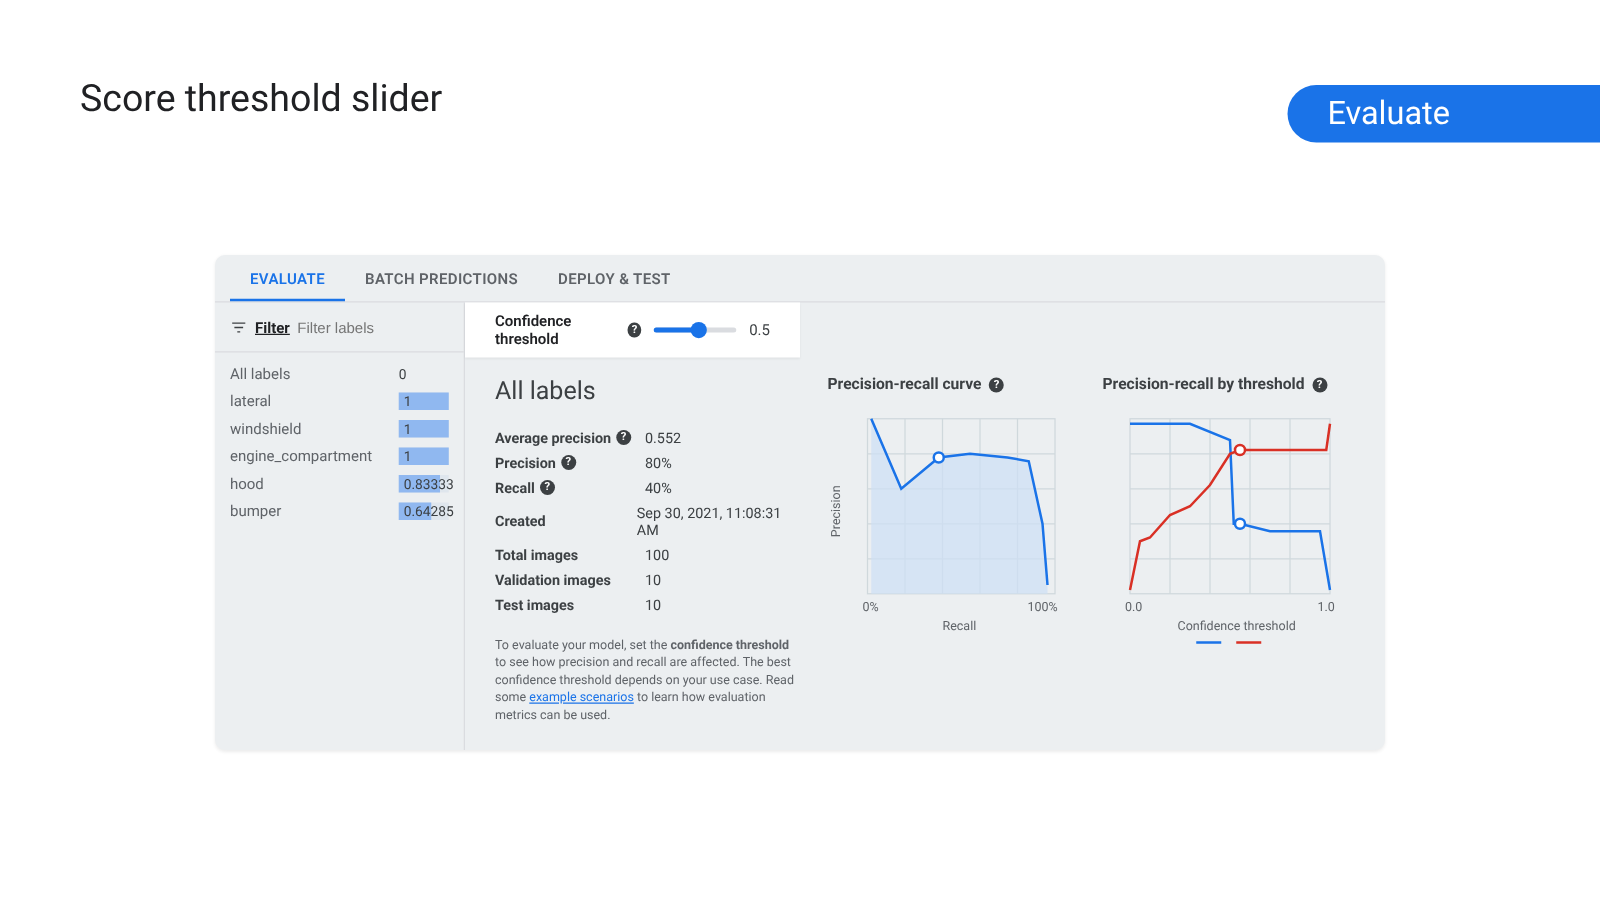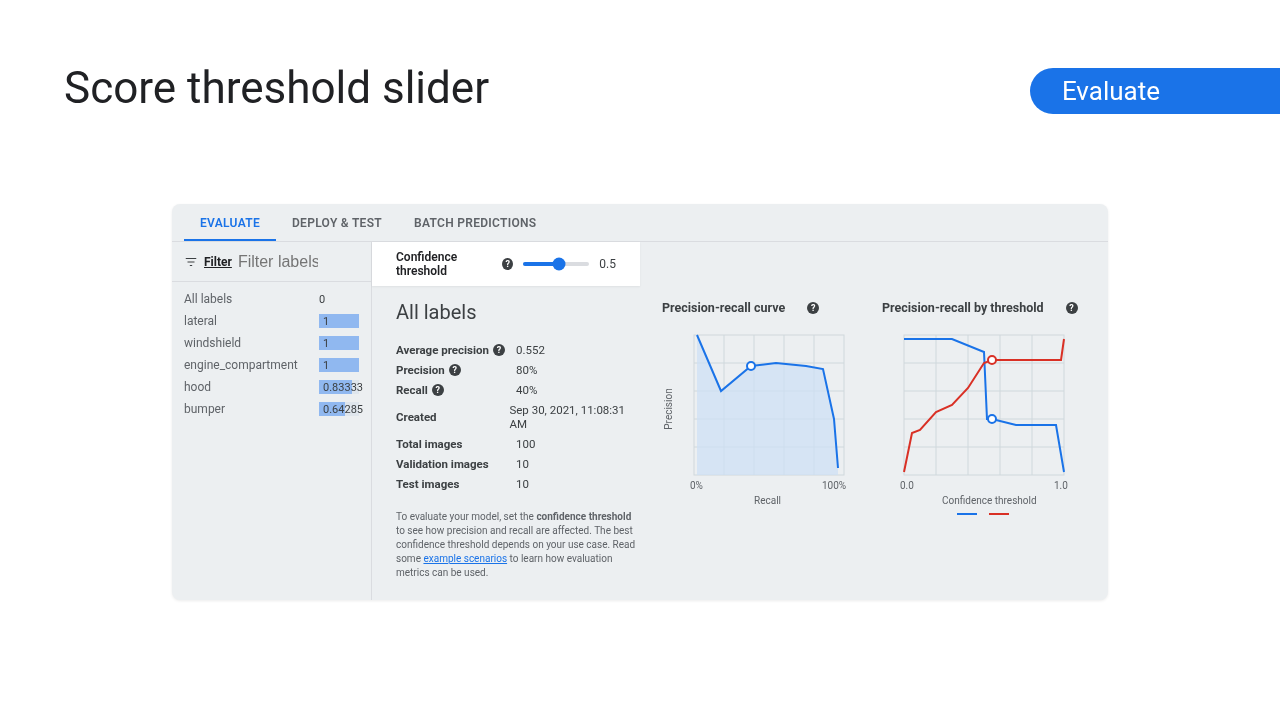--- a/index.html
+++ b/index.html
@@ -8,21 +8,21 @@
     background: #fff;
     width: 1280px;
     height: 720px;
     position: relative;
     overflow: hidden;
   }
   .slide-title {
     position: absolute;
     top: 62px;
     left: 64px;
-    font-size: 44px;
+    font-size: 30px;
     font-weight: 400;
     color: #202124;
   }
   .badge {
     position: absolute;
     top: 68px;
     right: 0;
     background: #1a73e8;
     color: #fff;
     font-size: 26px;
@@ -76,21 +76,21 @@
     padding: 8px 12px;
     border-bottom: 1px solid #dadce0;
     font-size: 12px;
     min-height: 40px;
   }
   .filter-icon svg { display: block; }
   .filter-label { font-weight: 700; color: #202124; text-decoration: underline; }
   .filter-input {
     border: none;
     background: transparent;
-    font-size: 16px;
+    font-size: 12px;
     color: #1d4ed8;
     outline: none;
     width: 80px;
   }
   .label-list { padding: 6px 0; }
   .label-row {
     display: flex;
     justify-content: space-between;
     align-items: center;
     padding: 4px 12px;
@@ -188,39 +188,39 @@
     margin-top: 16px;
     font-size: 10px;
     color: #5f6368;
     line-height: 1.4;
   }
   .help-text a { color: #1a73e8; text-decoration: underline; }
   .chart-col { flex: 1; display: flex; gap: 18px; }
   .chart-box { flex: 1; }
   .chart-title {
     font-size: 12.5px; font-weight: 700; color: #3c4043;
-    display: flex; align-items: center; gap: 22px;
+    display: flex; align-items: center; gap: 6px;
     margin-bottom: 14px;
   }
   .chart-svg { display: block; }
   .axis-text { font-size: 10px; fill: #5f6368; }
   .legend { display: flex; gap: 12px; justify-content: center; margin-top: 4px;}
   .legend-item { width: 20px; height: 2px; }
 </style>
 </head>
 <body>
 
 <div class="slide-title">Score threshold slider</div>
 <div class="badge">Evaluate</div>
 
 <div class="panel">
   <div class="tabs">
     <div class="tab active">EVALUATE</div>
+    <div class="tab">BATCH PREDICTIONS</div>
     <div class="tab">DEPLOY &amp; TEST</div>
-    <div class="tab">BATCH PREDICTIONS</div>
   </div>
   <div class="body">
     <div class="sidebar">
       <div class="filter-row">
         <span class="filter-icon">
           <svg width="14" height="14" viewBox="0 0 24 24">
               <path fill="#3c4043" d="M3 5h18v2H3zm3 6h12v2H6zm4 6h4v2h-4z"></path>
             </svg>
         </span>
         <span class="filter-label">Filter</span>

